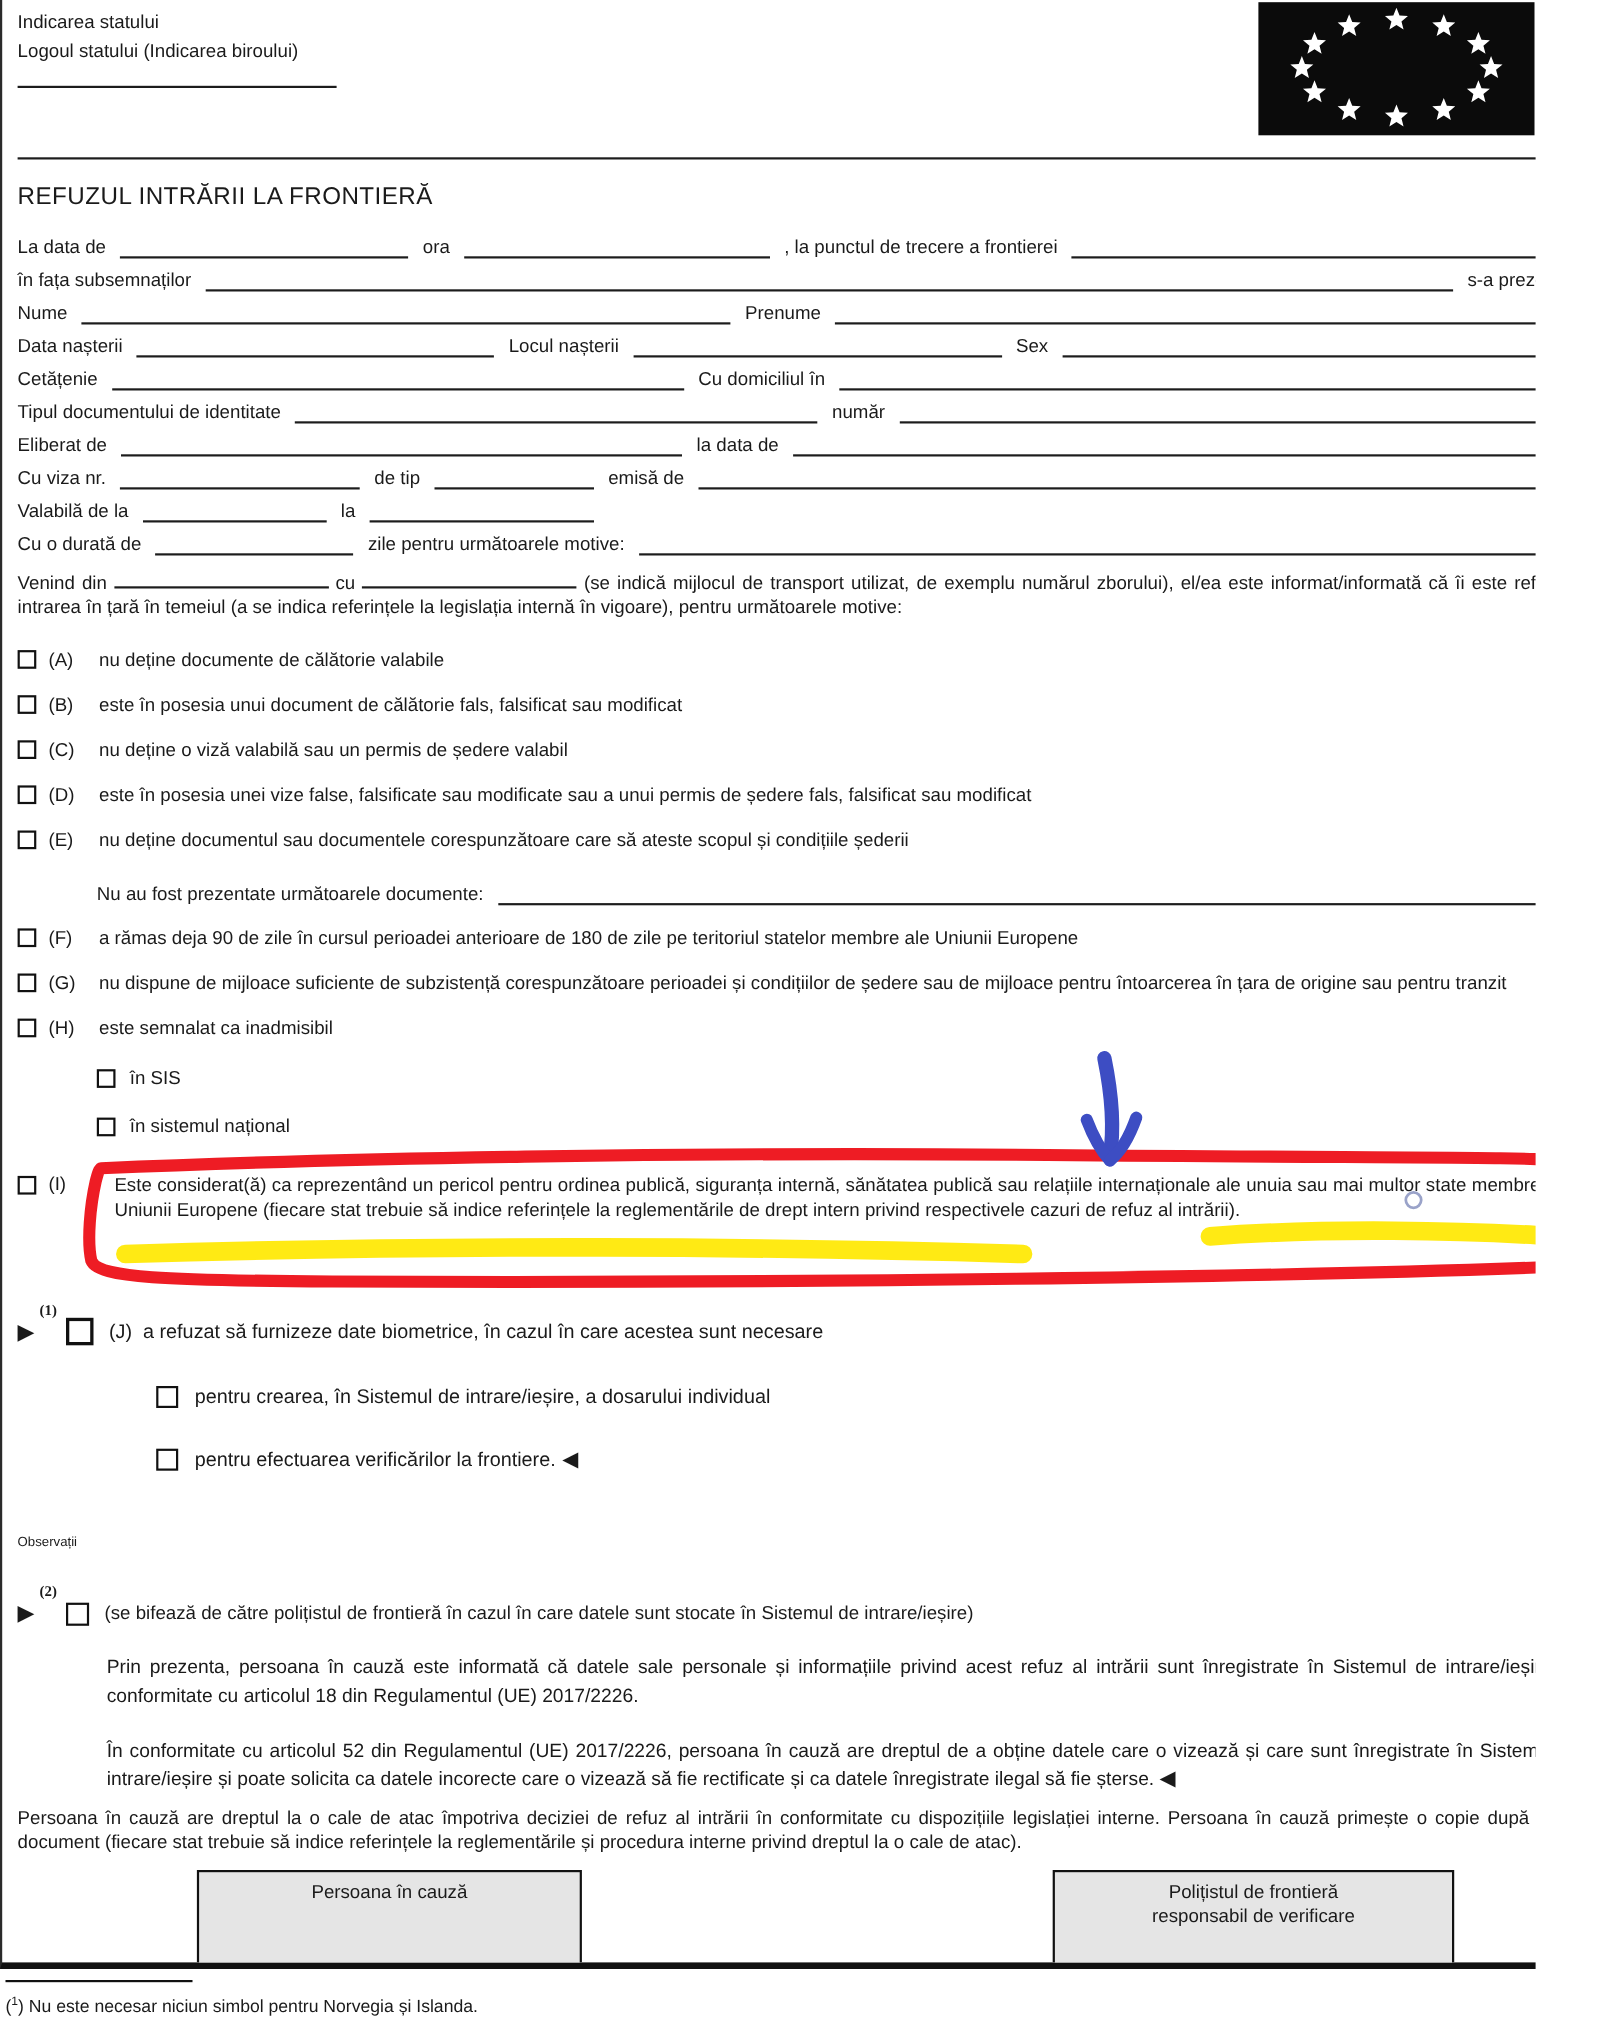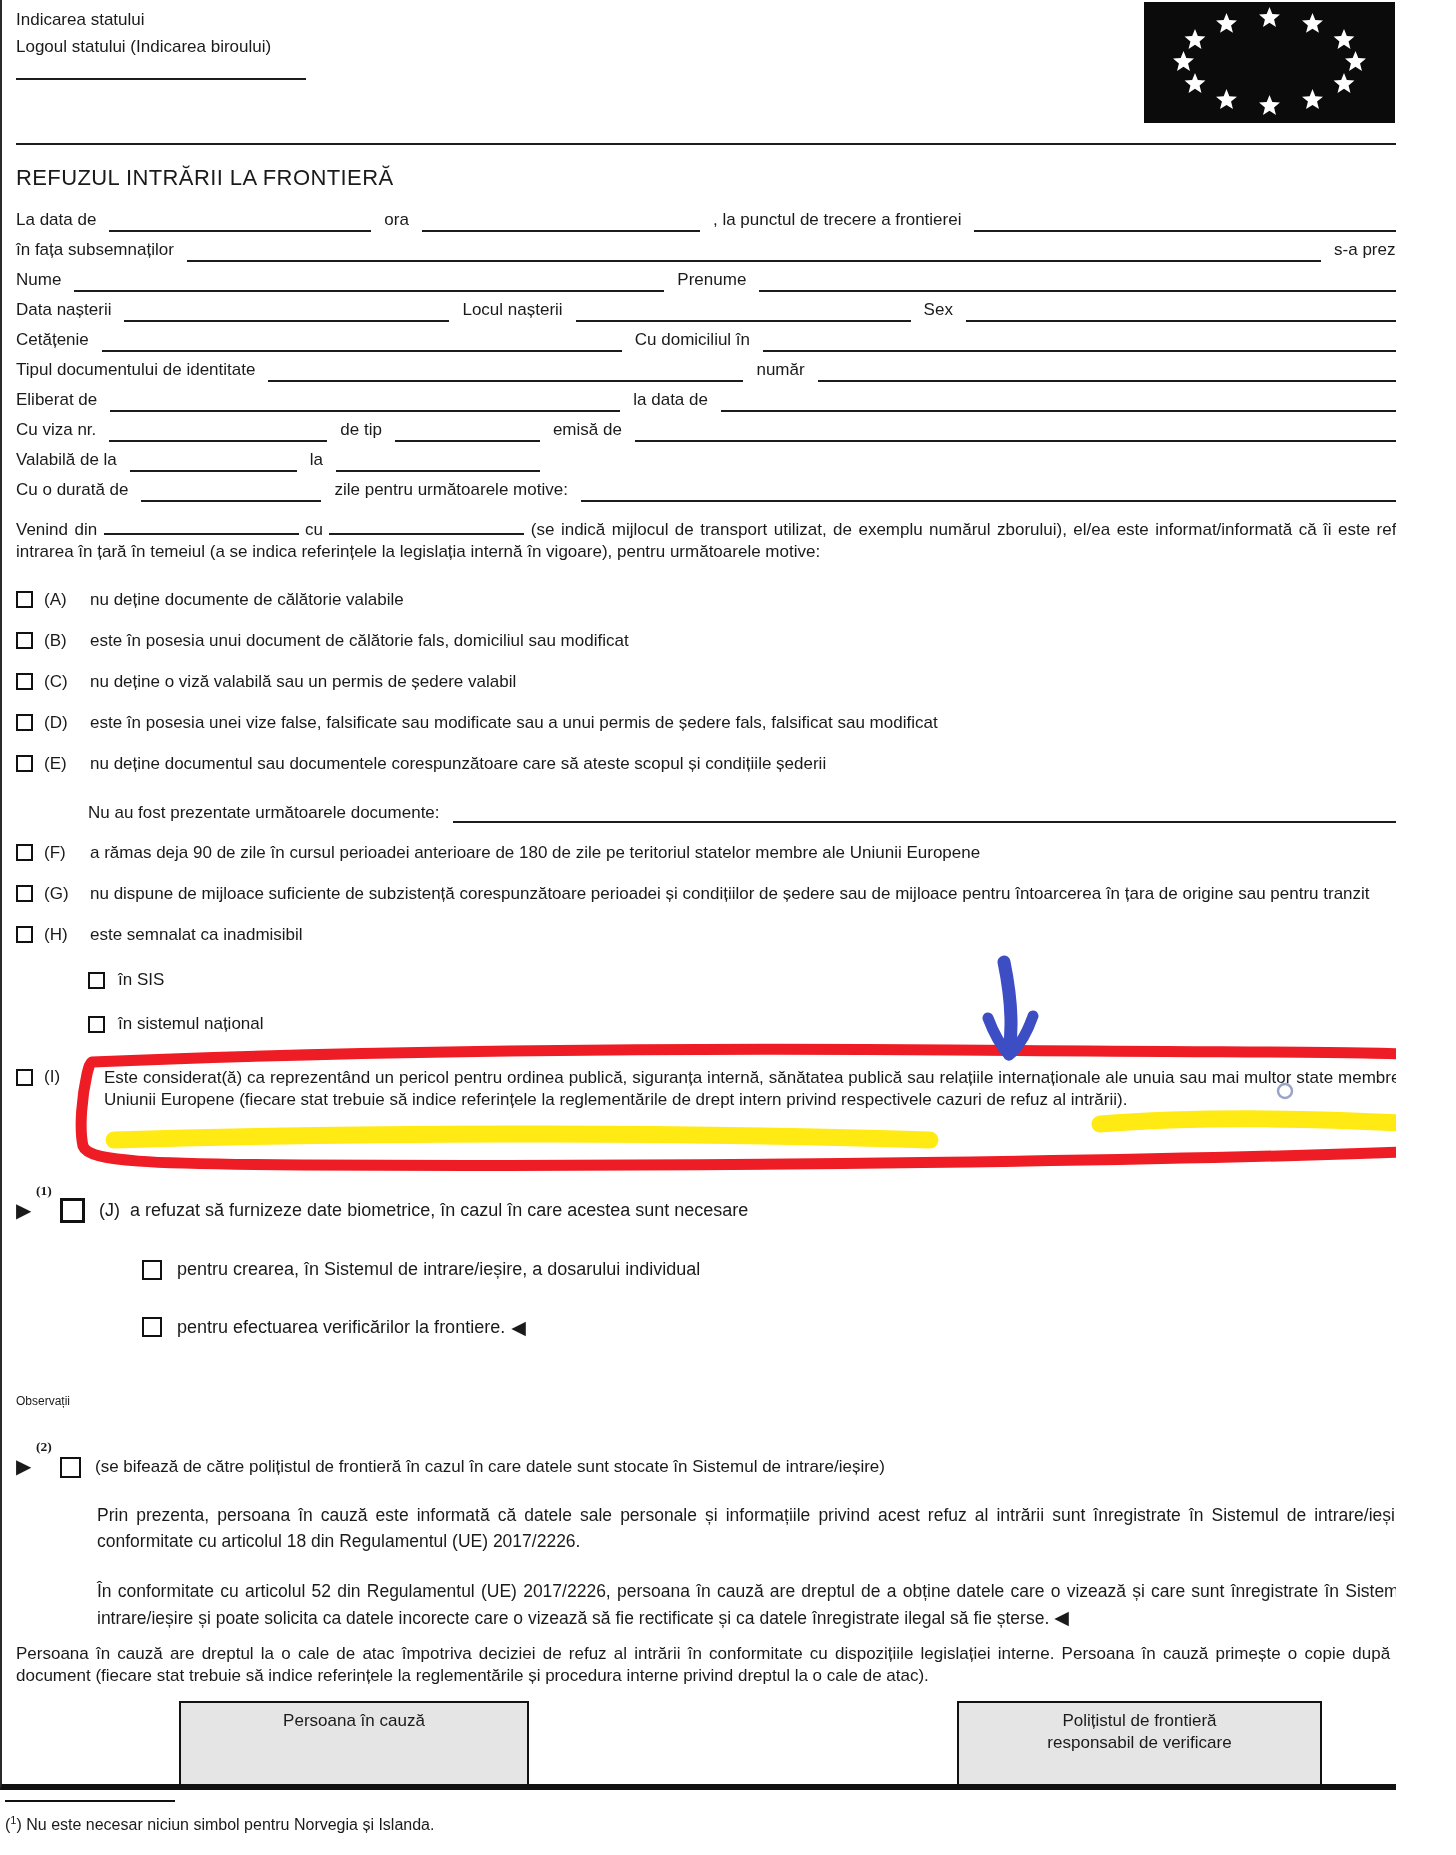--- a/index.html
+++ b/index.html
@@ -10,21 +10,21 @@
        padding:6px 16px 0 14px;overflow:hidden;}
   .hdr-line{font-size:17px;line-height:27px;}
   .short-rule{width:290px;border-bottom:2px solid #1c1c1c;height:14px;margin-top:4px;}
   .flag{position:absolute;top:2px;left:1142px;width:251px;height:121px;background:#0b0b0b;}
   .topline{display:flex;align-items:flex-end;margin-top:46px;}
   .topline .rule{flex:1;border-bottom:2px solid #1c1c1c;height:10px;}
   .ref{font-size:15px;margin-left:6px;white-space:nowrap;}
   .ref sup, sup.s{font-size:11px;}
   .title{margin-top:20px;font-size:22px;letter-spacing:.4px;}
   
-  .frow{display:flex;align-items:center;height:30px;font-size:17px;white-space:nowrap;}
+  .frow{display:flex;align-items:flex-end;height:30px;font-size:17px;white-space:nowrap;}
   .lbl{margin-right:13px;}
   .bl{border-bottom:2px solid #1c1c1c;height:22px;margin-right:13px;}
   .grow{flex:1 1 auto;margin-right:0;}
   
   .venind{margin-top:14px;font-size:17px;line-height:21.5px;text-align:justify;}
   .iblank{display:inline-block;width:195px;border-bottom:2px solid #1c1c1c;height:14px;}
   .it{}
   
   .list{margin-top:26px;}
   .chk{display:flex;align-items:flex-start;margin-bottom:18px;font-size:17px;line-height:23px;}
@@ -183,21 +183,21 @@
 
     <div class="list">
       <div class="chk">
         <span class="cb"></span>
         <span class="cletter">(A)</span>
         <span class="ctext">nu deține documente de călătorie valabile</span>
       </div>
       <div class="chk">
         <span class="cb"></span>
         <span class="cletter">(B)</span>
-        <span class="ctext">este în posesia unui document de călătorie fals, domiciliul sau modificat</span>
+        <span class="ctext">este în posesia unui document de călătorie fals, falsificat sau modificat</span>
       </div>
       <div class="chk">
         <span class="cb"></span>
         <span class="cletter">(C)</span>
         <span class="ctext">nu deține o viză valabilă sau un permis de ședere valabil</span>
       </div>
       <div class="chk">
         <span class="cb"></span>
         <span class="cletter">(D)</span>
         <span class="ctext">este în posesia unei vize false, falsificate sau modificate sau a unui permis de ședere fals, falsificat sau modificat</span>

